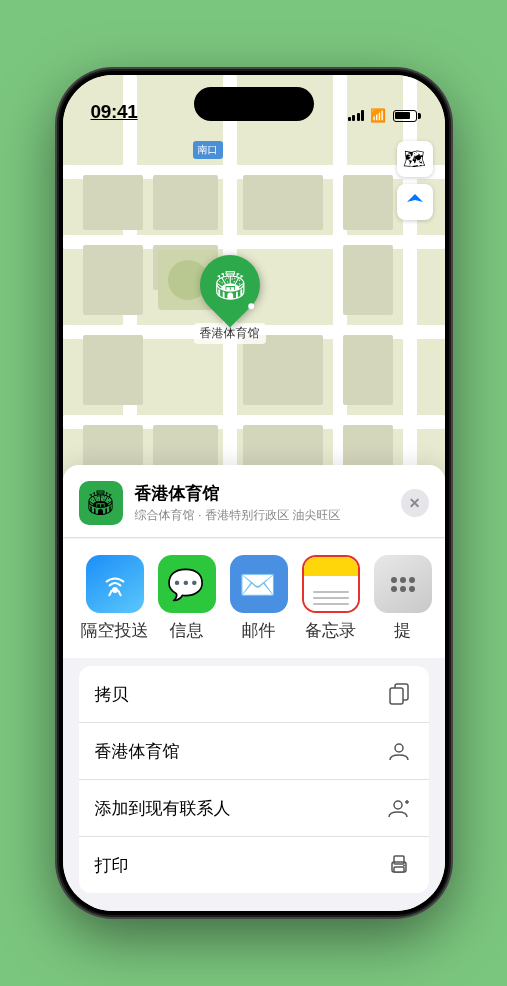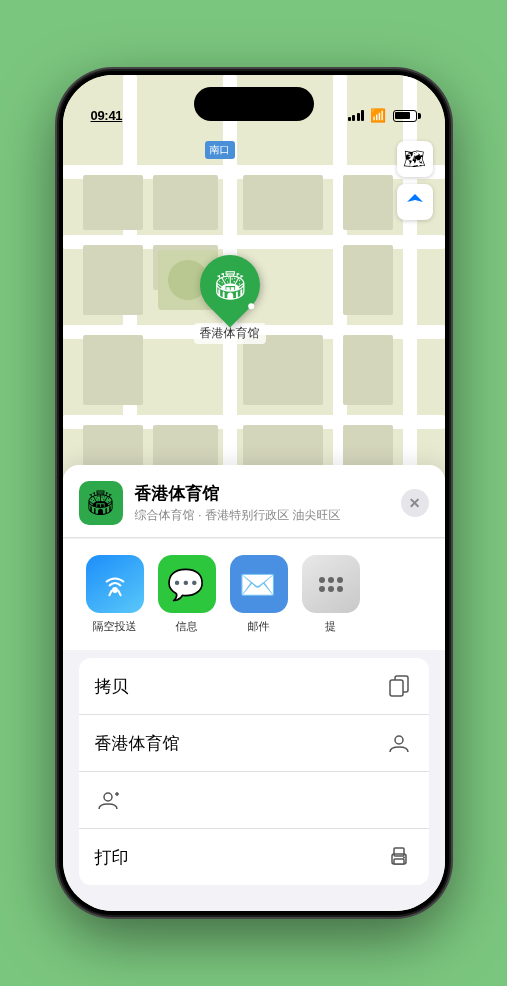--- a/index.html
+++ b/index.html
@@ -51,21 +51,21 @@
       right: 0;
       height: 54px;
       display: flex;
       align-items: flex-end;
       justify-content: space-between;
       padding: 0 28px 6px;
       z-index: 50;
       color: #000;
     }
     .status-time {
-      font-size: 13px;
+      font-size: 19px;
       font-weight: 600;
       letter-spacing: -0.3px;
       text-decoration: underline;
     }
     .status-icons {
       display: flex;
       align-items: center;
       gap: 6px;
       font-size: 12px;
     }
@@ -310,21 +310,21 @@
     .share-item-icon {
       width: 58px;
       height: 58px;
       border-radius: 14px;
       display: flex;
       align-items: center;
       justify-content: center;
       font-size: 30px;
     }
     .share-item-label {
-      font-size: 11px;
+      font-size: 17px;
       color: #333;
       text-align: center;
     }
     .airdrop-icon { background: linear-gradient(145deg, #1c8ef9, #5ac8fa); }
     .messages-icon { background: #2dc73e; }
     .mail-icon { background: #4a90e2; }
     .notes-icon-inner {
       width: 100%;
       height: 100%;
       border-radius: 12px;
@@ -438,21 +438,21 @@
         <div class="building" style="top:350px; left:90px; width:65px; height:80px;"></div>
         <div class="building" style="top:350px; left:180px; width:80px; height:80px;"></div>
         <div class="building" style="top:100px; left:280px; width:50px; height:55px;"></div>
         <div class="building" style="top:170px; left:280px; width:50px; height:70px;"></div>
         <div class="building" style="top:260px; left:280px; width:50px; height:70px;"></div>
         <div class="building" style="top:350px; left:280px; width:50px; height:80px;"></div>
 
         <div class="building" style="top:175px; left:95px; width:60px; height:60px; background:#ccd6aa; border-radius:4px;"></div>
         <div class="building-inner" style="top:185px; left:105px; width:40px; height:40px; border-radius:50%; background:#b8c890;"></div>
 
-        <div class="map-label" style="top:66px; left:142px;">南口</div>
+        <div class="map-label" style="top:66px; left:130px;">南口</div>
 
         <div class="stadium-pin">
           <div class="pin-icon">
             <div class="pin-icon-inner">🏟</div>
             <div class="pin-dot"></div>
           </div>
           <div class="pin-label">香港体育馆</div>
         </div>
       </div>
 
@@ -499,20 +499,30 @@
           <span class="share-item-label">信息</span>
         </div>
 
         <div class="share-item">
           <div class="share-item-icon mail-icon" style="border-radius:14px;">
             <span style="font-size:30px;">✉️</span>
           </div>
           <span class="share-item-label">邮件</span>
         </div>
 
+        <div class="share-item">
+          <div class="notes-highlighted" style="width:58px; height:58px; overflow:hidden;">
+            <div class="notes-icon-inner">
+              <div class="notes-line"></div>
+              <div class="notes-line"></div>
+              <div class="notes-line"></div>
+            </div>
+          </div>
+          <span class="share-item-label">备忘录</span>
+        </div>
 
         <div class="share-item">
           <div style="width:58px; height:58px; border-radius:14px; background:linear-gradient(145deg,#e8e8e8,#c8c8c8); display:flex; flex-direction:column; align-items:center; justify-content:center; gap:3px;">
             <div class="dot-row">
               <div class="dot-sm"></div>
               <div class="dot-sm"></div>
               <div class="dot-sm"></div>
             </div>
             <div class="dot-row">
               <div class="dot-sm"></div>
@@ -541,20 +551,21 @@
           <span class="menu-item-text">香港体育馆</span>
           <div class="menu-item-icon">
             <svg width="22" height="22" viewBox="0 0 22 22" fill="none">
               <circle cx="11" cy="8" r="4" stroke="#555" stroke-width="1.5" fill="none"></circle>
               <path d="M2 20 Q2 15 11 15 Q20 15 20 20" stroke="#555" stroke-width="1.5" fill="none"></path>
             </svg>
           </div>
         </div>
 
         <div class="menu-item">
+          <span class="menu-item-text">添加到现有联系人</span>
           <div class="menu-item-icon">
             <svg width="22" height="22" viewBox="0 0 22 22" fill="none">
               <circle cx="10" cy="8" r="4" stroke="#555" stroke-width="1.5" fill="none"></circle>
               <path d="M1 20 Q1 15 10 15 Q19 15 19 20" stroke="#555" stroke-width="1.5" fill="none"></path>
               <line x1="17" y1="5" x2="21" y2="5" stroke="#555" stroke-width="1.5"></line>
               <line x1="19" y1="3" x2="19" y2="7" stroke="#555" stroke-width="1.5"></line>
             </svg>
           </div>
         </div>
 

